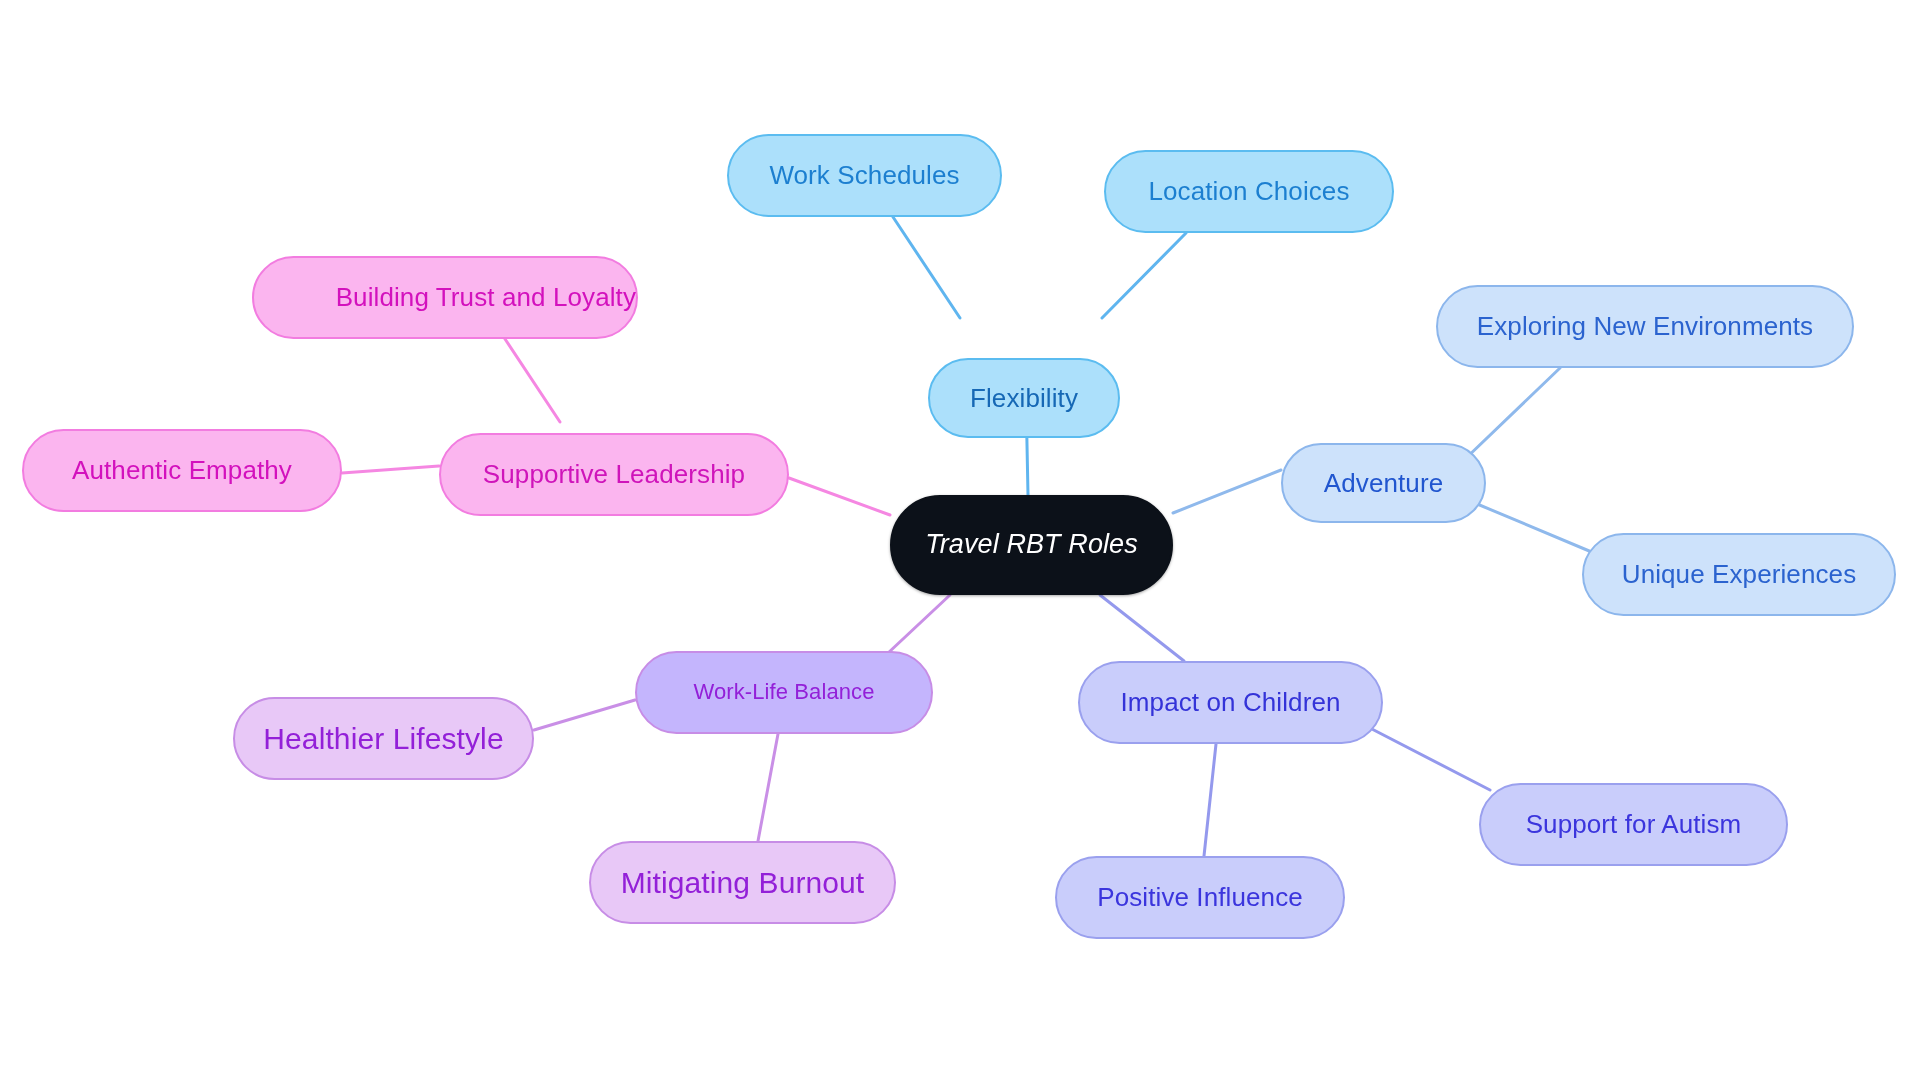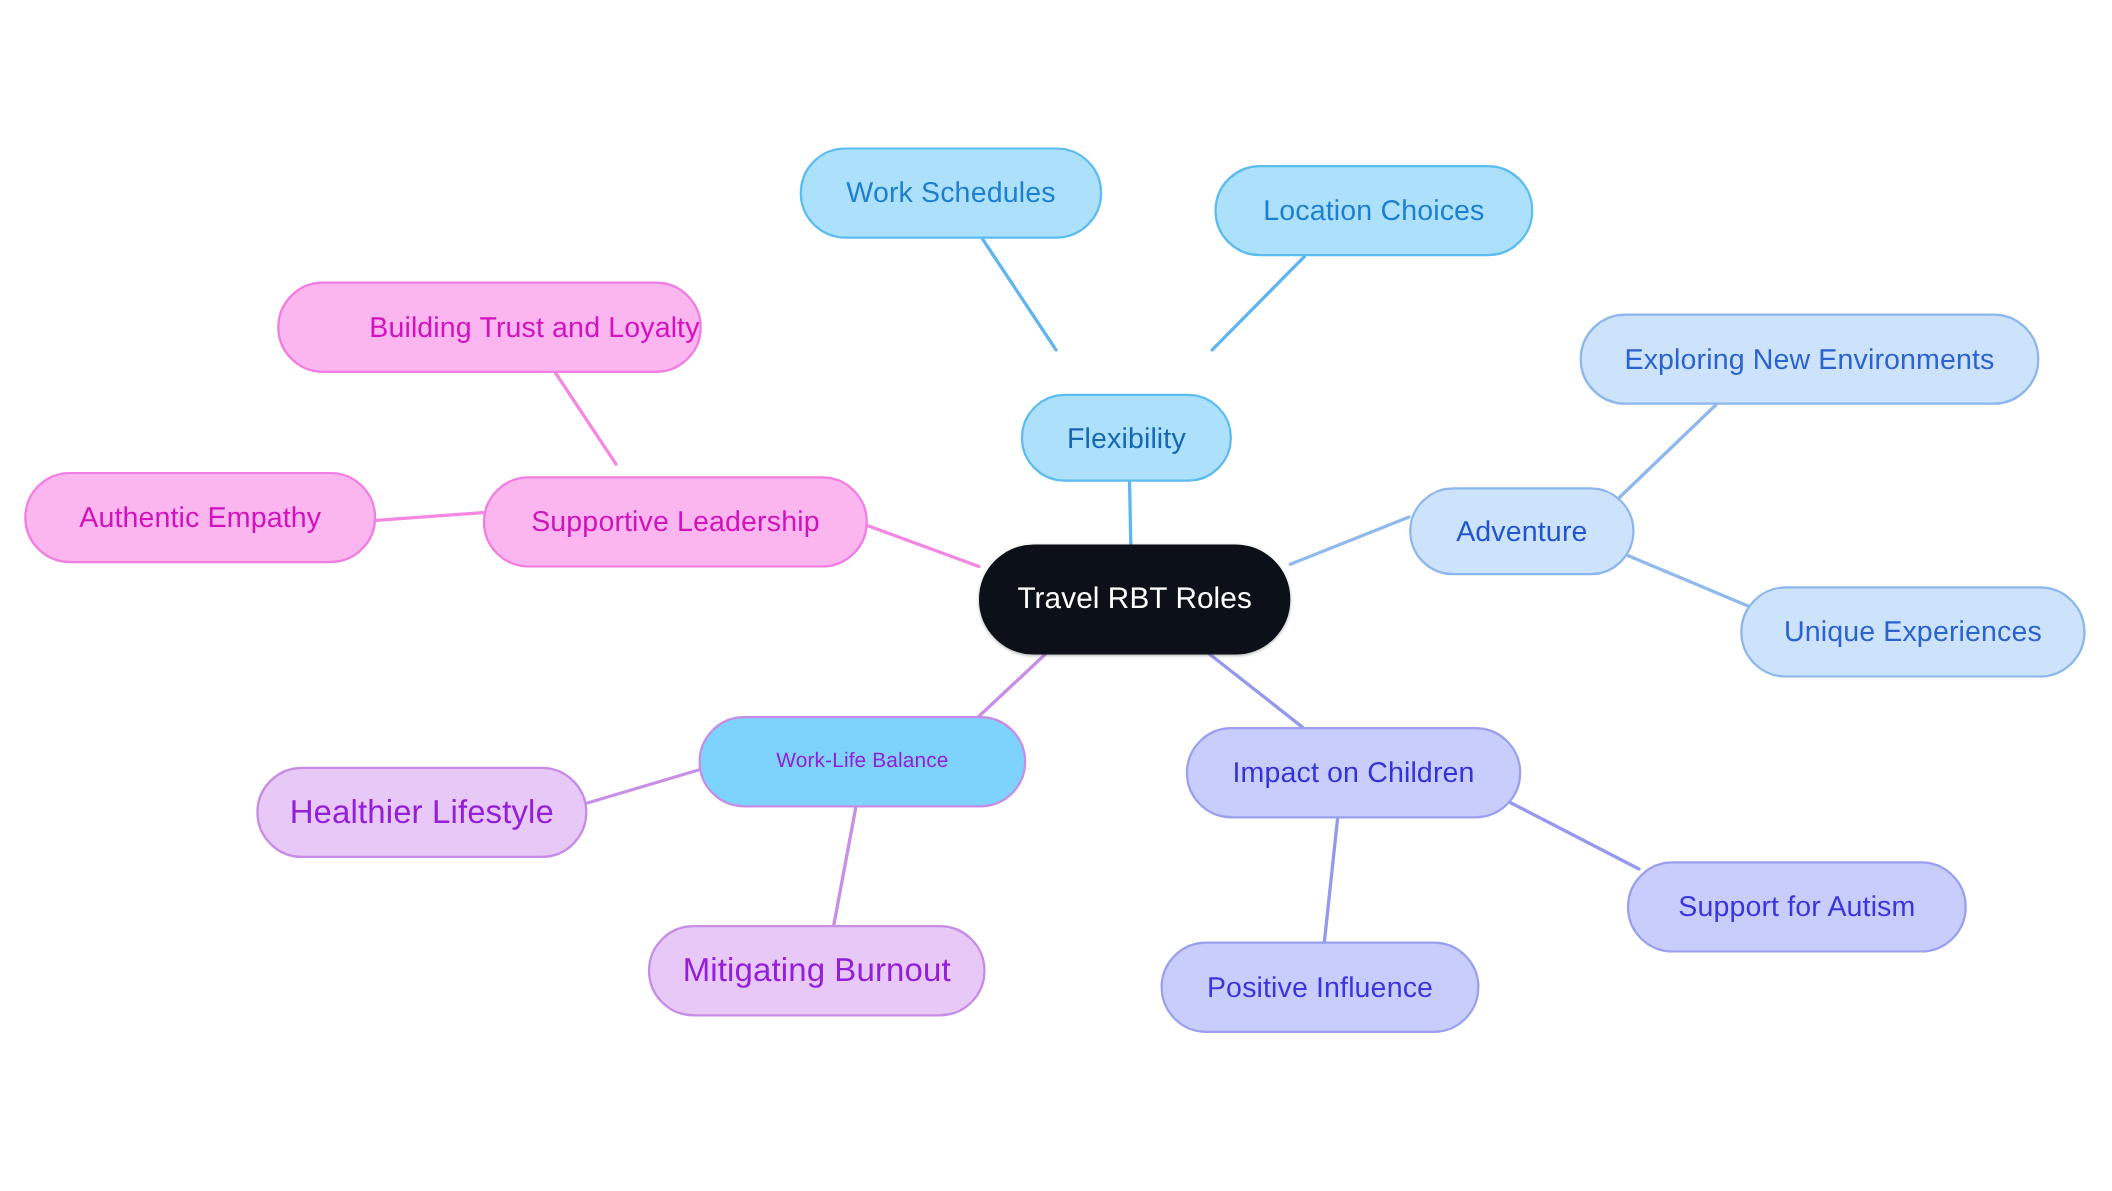--- a/index.html
+++ b/index.html
@@ -82,24 +82,24 @@
     font-size: 26px;
     text-align: center;
   }
   .node.leaf-impact {
     background: #c9cdfb;
     border-color: #9aa0ee;
     color: #3b35dd;
     font-size: 26px;
   }
   .node.branch-worklife {
-    background: #7dd3fc;
+    background: #c4b5fd;
     border-color: #c78de6;
     color: #9320d8;
-    font-size: 19px;
+    font-size: 22px;
   }
   .node.leaf-worklife {
     background: #e8c8f7;
     border-color: #c78de6;
     color: #9320d8;
     font-size: 30px;
   }
   .node.branch-leadership {
     background: #fbb5ef;
     border-color: #f27ce0;
@@ -131,21 +131,21 @@
       <line x1="1216" y1="744" x2="1204" y2="856" stroke="#9499ed" stroke-width="3" stroke-linecap="round"></line>
       <line x1="950" y1="595" x2="872" y2="668" stroke="#c98fe6" stroke-width="3" stroke-linecap="round"></line>
       <line x1="635" y1="700" x2="534" y2="730" stroke="#c98fe6" stroke-width="3" stroke-linecap="round"></line>
       <line x1="778" y1="734" x2="758" y2="841" stroke="#c98fe6" stroke-width="3" stroke-linecap="round"></line>
       <line x1="890" y1="515" x2="789" y2="478" stroke="#f587e2" stroke-width="3" stroke-linecap="round"></line>
       <line x1="560" y1="422" x2="505" y2="339" stroke="#f587e2" stroke-width="3" stroke-linecap="round"></line>
       <line x1="439" y1="466" x2="342" y2="473" stroke="#f587e2" stroke-width="3" stroke-linecap="round"></line>
     </svg>
 
   <div id="node-layer">
-      <div class="node root" style="left: 890px; top: 495px; width: 283px; height: 100px;">
+      <div class="node root" style="left: 890px; top: 495px; width: 283px; height: 100px; font-style: italic;">
         <span class="node-label">Travel RBT Roles</span>
       </div>
       <div class="node branch-flexibility" style="left: 928px; top: 314px; width: 192px; height: 80px;">
         <span class="node-label">Flexibility</span>
       </div>
       <div class="node leaf-flexibility" style="left: 727px; top: 134px; width: 275px; height: 83px; text-align: center;">
         <span class="node-label">Work Schedules</span>
       </div>
       <div class="node leaf-flexibility" style="left: 1104px; top: 150px; width: 290px; height: 83px;">
         <span class="node-label">Location Choices</span>

